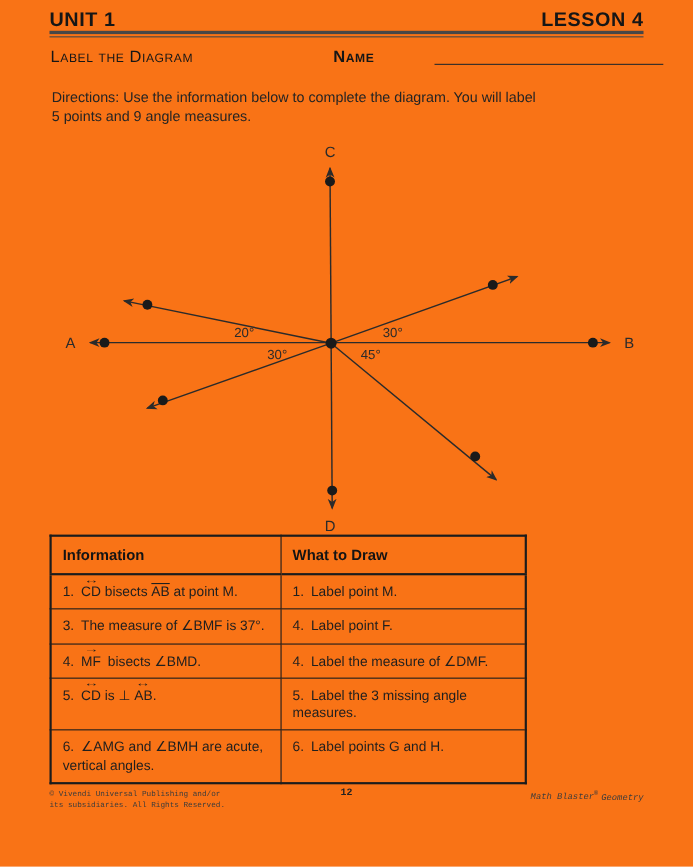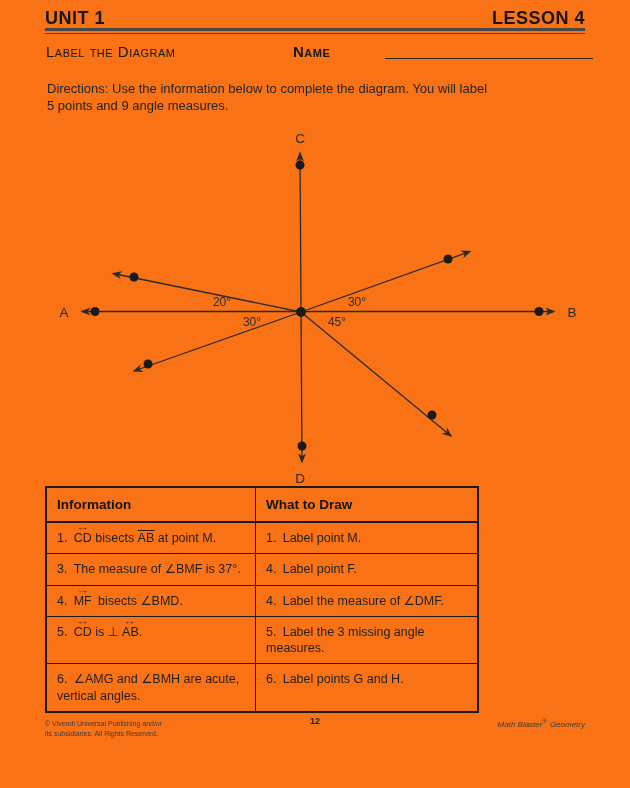--- a/index.html
+++ b/index.html
@@ -10,21 +10,21 @@
 
   
   .unit-row { position:absolute; top:8px; left:45px; right:45px;
     display:flex; justify-content:space-between; }
   .unit-row span { font-size:18px; font-weight:bold; letter-spacing:.5px; color:#161616; }
   .double-rule { position:absolute; top:28px; left:45px; right:45px; height:2px;
     border-top:3px solid #474747; border-bottom:1.5px solid #474747; }
 
   .activity-title { position:absolute; top:43px; left:46px; margin:0;
     font-size:15px; font-weight:normal; font-variant:small-caps; letter-spacing:.5px; color:#161616; }
-  .name-area { position:absolute; top:43px; left:293px; display:flex; align-items:flex-end;gap:47px; }
+  .name-area { position:absolute; top:43px; left:303px; display:flex; align-items:flex-end;gap:47px; }
   .name-label { font-size:15px; font-weight:bold; font-variant:small-caps; letter-spacing:.5px; color:#161616; }
   .name-line { display:inline-block; width:208px; margin-left:8px; margin-bottom:1px;
     border-bottom:1.6px solid #2a2a2a; height:14px; }
 
   .directions { position:absolute; top:80px; left:47px; width:540px; margin:0;
     font-size:13px; line-height:1.33; color:#242424; }
 
   
   .diagram-wrap { position:absolute; top:125px; left:0; width:630px; height:360px; margin:0; }
   .diagram-wrap svg { width:630px; height:360px; display:block; }
@@ -43,21 +43,21 @@
     border-bottom-width:2px; }
   .ws-table td { font-size:12.5px; line-height:1.3; color:#1f1f1f; }
 
   
   .ov { position:relative; display:inline-block; }
   .ov-seg { text-decoration:overline; text-decoration-thickness:1px; }
   .ov-mark { position:absolute; top:-0.74em; left:50%;
     transform:translateX(-50%) scale(1.45,.85); font-size:.74em; line-height:1; }
 
   
-  .footer { position:absolute; left:45px; right:45px; top:716px; height:26px; }
+  .footer { position:absolute; left:45px; right:45px; top:716px; height:26px;font-family:Liberation Mono, monospace; }
   .copyright { position:absolute; left:0; top:3px; font-size:7px; line-height:1.4; color:#3c3c3c; }
   .page-num { position:absolute; left:50%; top:0; transform:translateX(-50%);
     font-size:9px; font-weight:bold; color:#222; }
   .brand { position:absolute; right:0; top:2px; font-size:8px; font-style:italic; color:#3c3c3c; }
   .brand sup { font-size:6px; font-style:normal; }
   .brand .subject { margin-left:3px; }
 </style>
 </head>
 <body>
 

